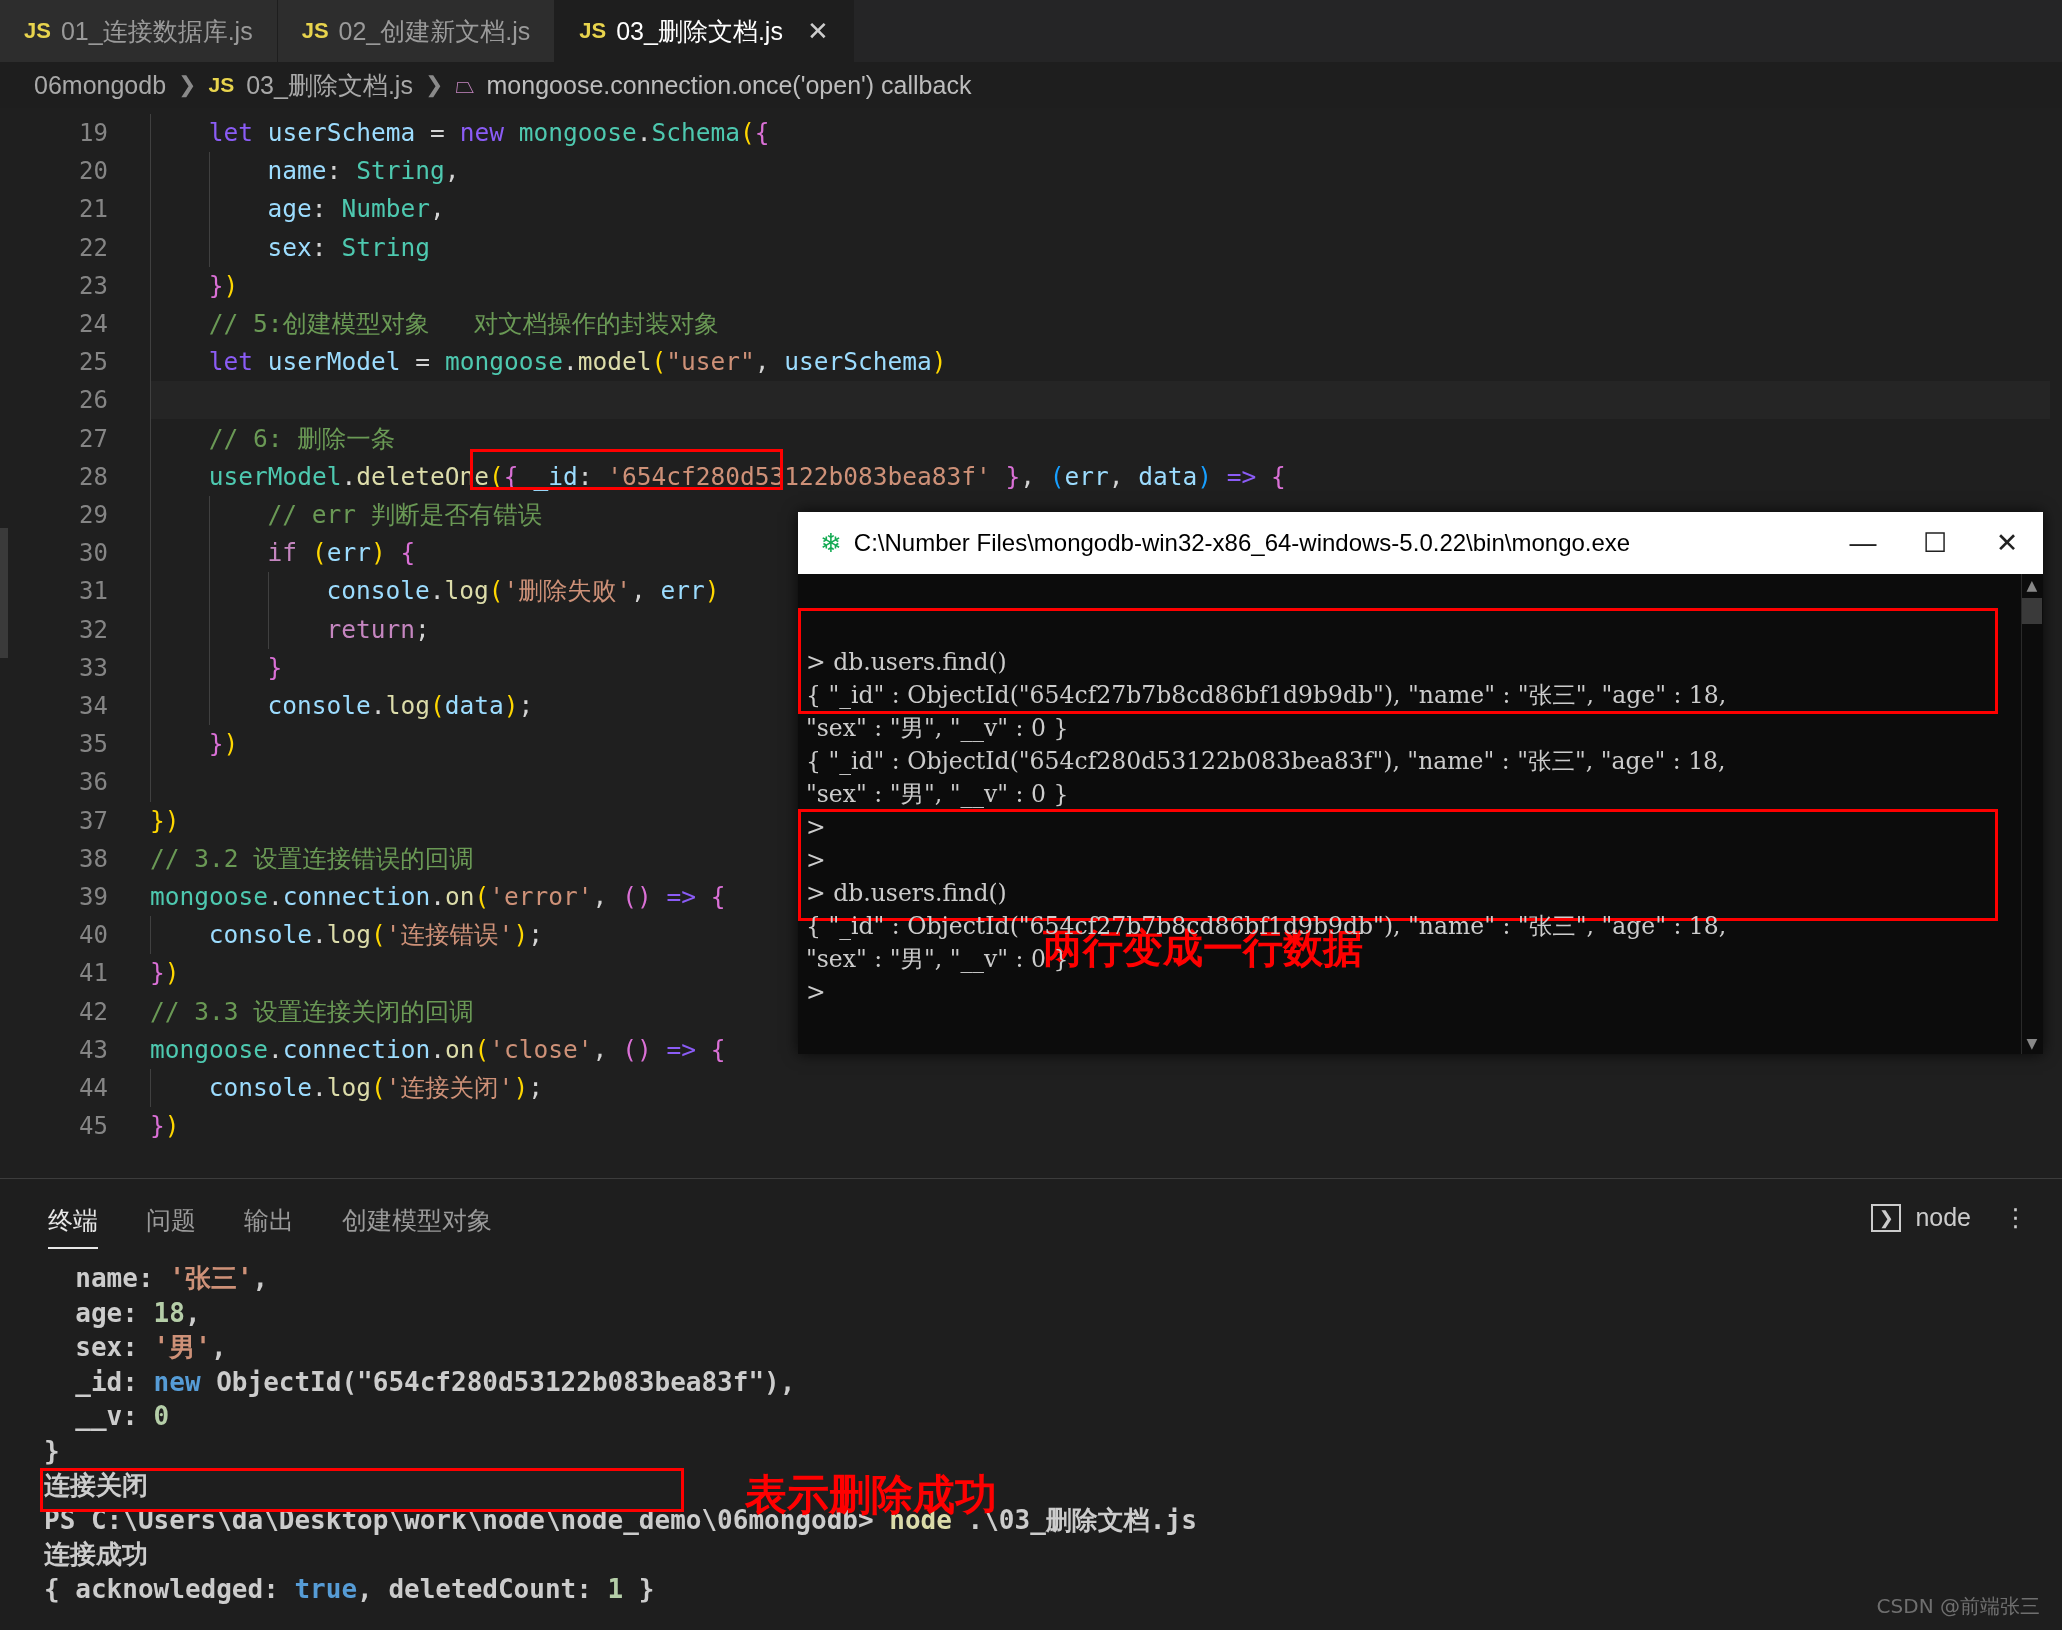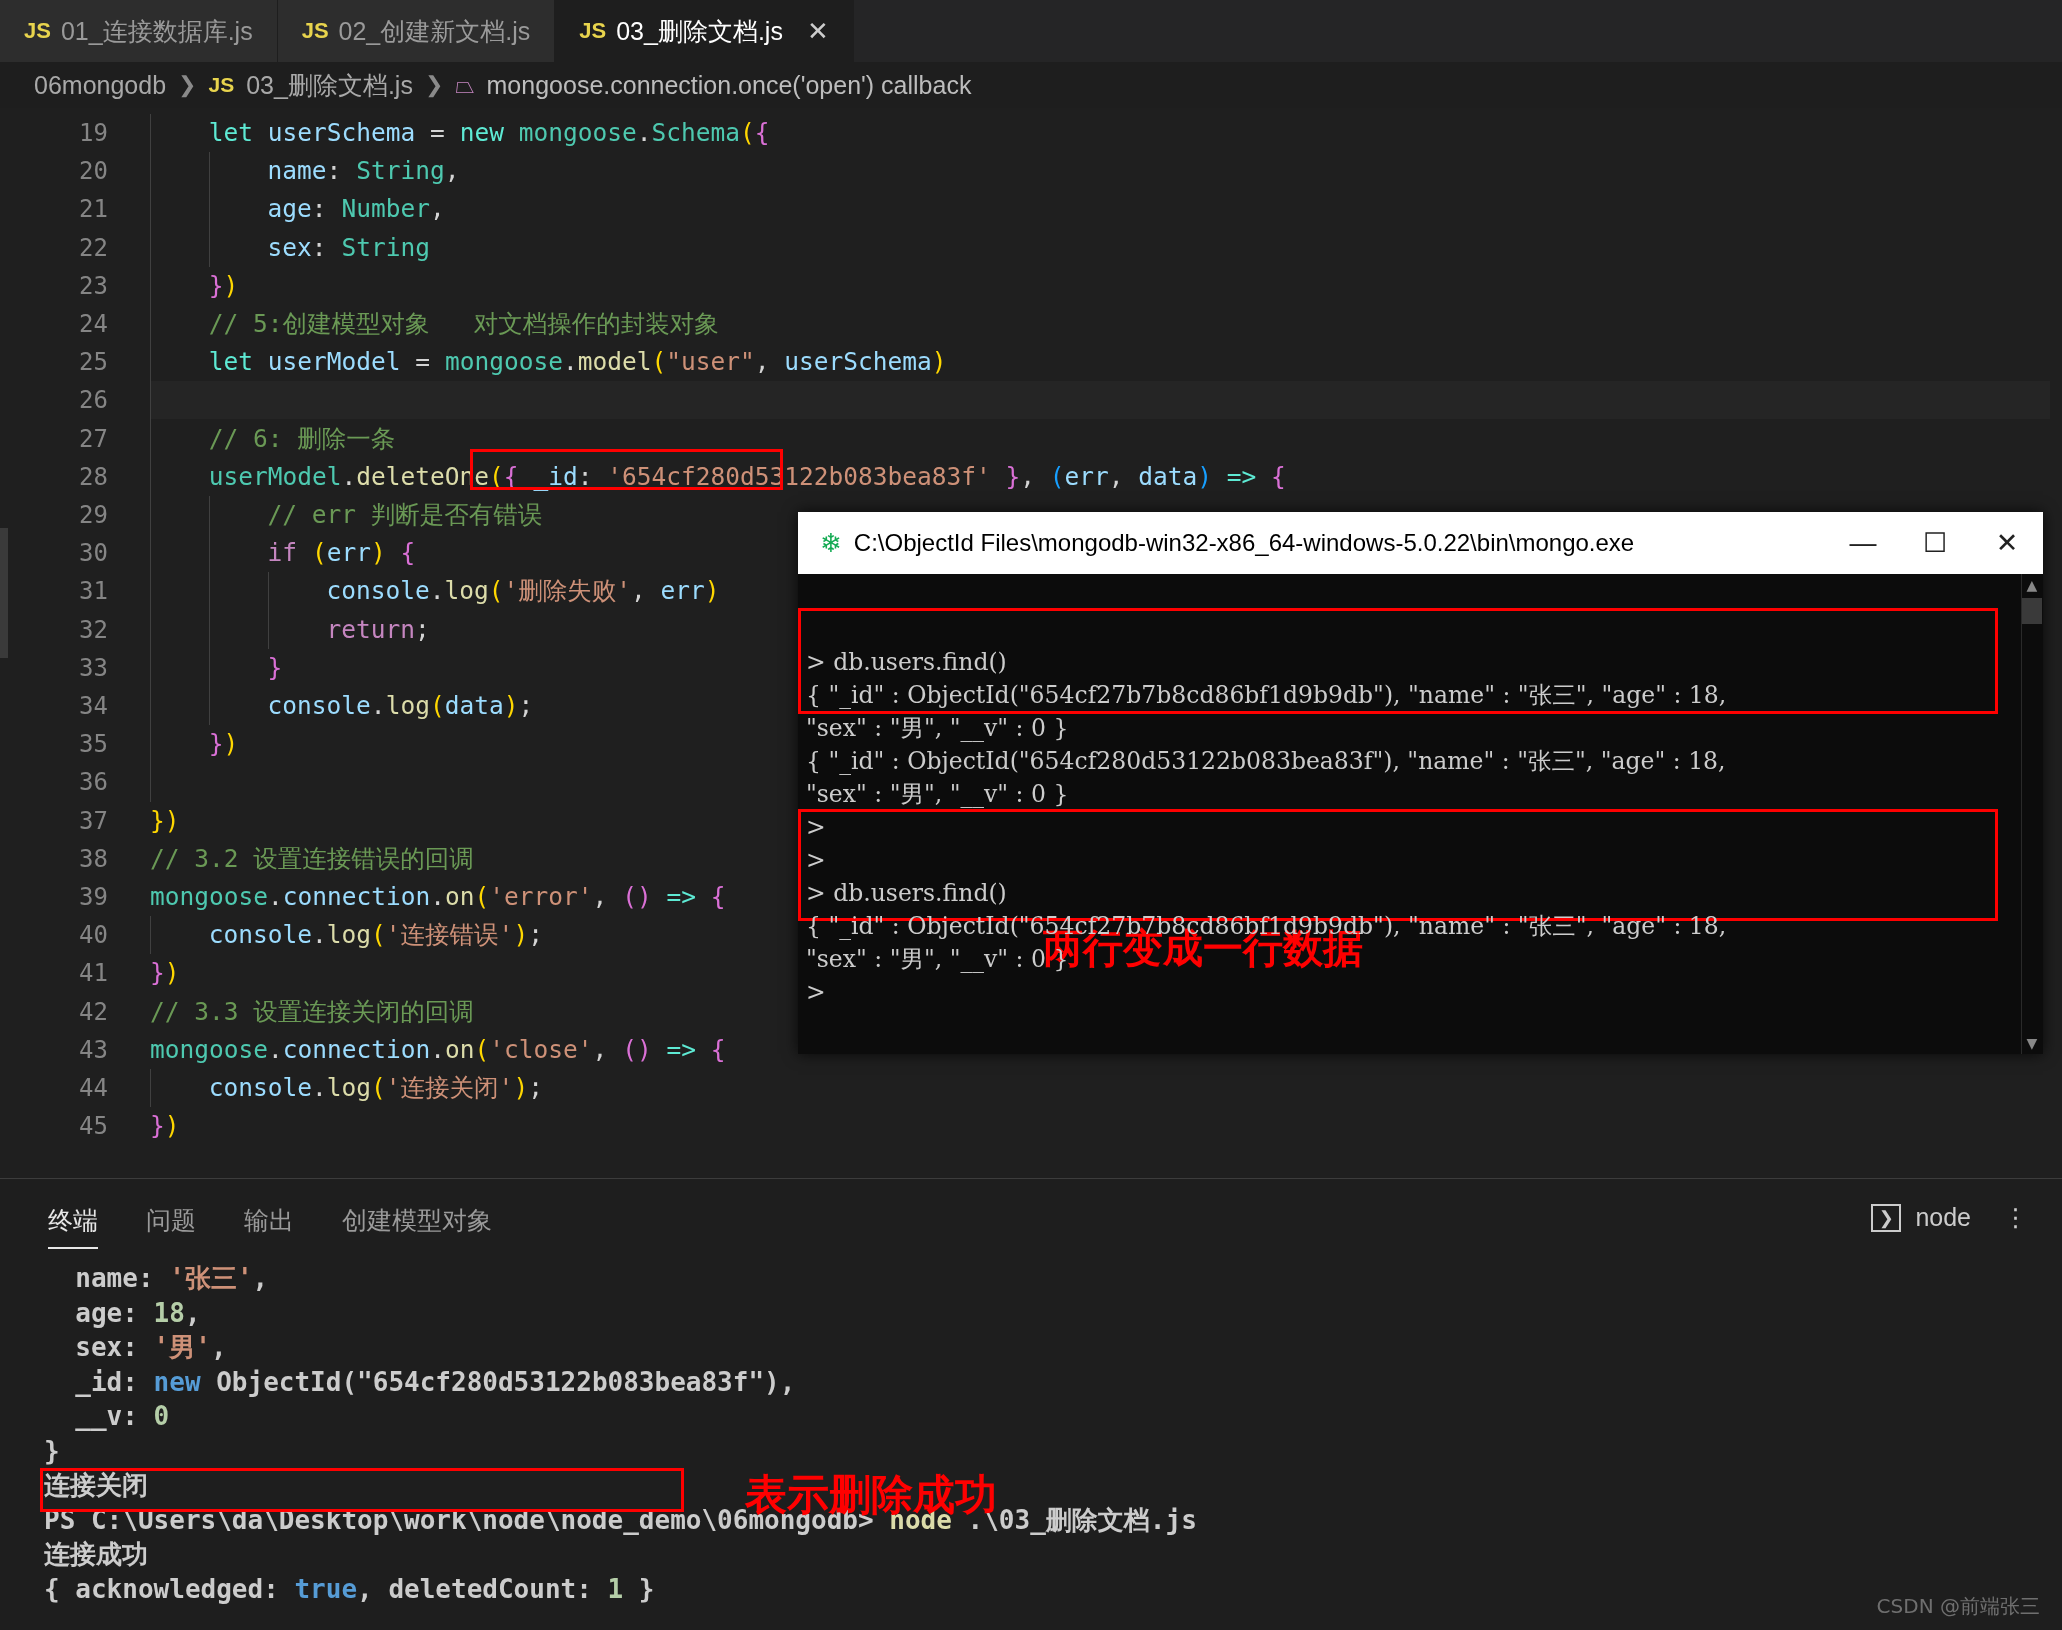--- a/index.html
+++ b/index.html
@@ -52,21 +52,21 @@
   .ln {
     position:absolute; left:0; width:108px; text-align:right;
     color:#858585; font-family:"DejaVu Sans Mono",monospace;
     font-size:24px; line-height:38.2px;
   }
   .lntext { position:absolute; left:150px; line-height:38.2px; }
   .guide { position:absolute; width:1px; background:#404040; }
   .emptyhl { position:absolute; left:150px; height:38px; background:#252525; }
 
   
-  .t-key     { color:#5eead4;margin-top:44px; }
+  .t-key     { color:#8b5cf6;margin-top:44px; }
   .t-key2    { color:#c586c0; }
   .t-var     { color:#9cdcfe; }
   .t-fn      { color:#dcdcaa; }
   .t-class   { color:#4ec9b0; }
   .t-str     { color:#ce9178; }
   .t-com     { color:#6a9955; }
   .t-plain   { color:#d4d4d4; }
   .t-op      { color:#d4d4d4; }
   .t-paren1  { color:#ffd700; }
   .t-paren2  { color:#da70d6; }
@@ -173,21 +173,21 @@
   <div class="editor">
     <div class="editor-scroll-left"></div>
     <div class="code" id="code"><div class="ln" style="top: 6px;">19</div><div class="lntext" style="top: 6px; left: 208.8px;"><span class="t-key">let</span><span class="t-plain"> </span><span class="t-var">userSchema</span><span class="t-plain"> </span><span class="t-op">=</span><span class="t-plain"> </span><span class="t-key">new</span><span class="t-plain"> </span><span class="t-class">mongoose</span><span class="t-plain">.</span><span class="t-class">Schema</span><span class="t-paren1">(</span><span class="t-paren2">{</span></div><div class="guide" style="left: 150px; top: 6px; height: 38.2px;"></div><div class="ln" style="top: 44.2px;">20</div><div class="lntext" style="top: 44.2px; left: 267.6px;"><span class="t-var">name</span><span class="t-plain">: </span><span class="t-class">String</span><span class="t-plain">,</span></div><div class="guide" style="left: 150px; top: 44.2px; height: 38.2px;"></div><div class="guide" style="left: 208.8px; top: 44.2px; height: 38.2px;"></div><div class="ln" style="top: 82.4px;">21</div><div class="lntext" style="top: 82.4px; left: 267.6px;"><span class="t-var">age</span><span class="t-plain">: </span><span class="t-class">Number</span><span class="t-plain">,</span></div><div class="guide" style="left: 150px; top: 82.4px; height: 38.2px;"></div><div class="guide" style="left: 208.8px; top: 82.4px; height: 38.2px;"></div><div class="ln" style="top: 120.6px;">22</div><div class="lntext" style="top: 120.6px; left: 267.6px;"><span class="t-var">sex</span><span class="t-plain">: </span><span class="t-class">String</span></div><div class="guide" style="left: 150px; top: 120.6px; height: 38.2px;"></div><div class="guide" style="left: 208.8px; top: 120.6px; height: 38.2px;"></div><div class="ln" style="top: 158.8px;">23</div><div class="lntext" style="top: 158.8px; left: 208.8px;"><span class="t-paren2">}</span><span class="t-paren1">)</span></div><div class="guide" style="left: 150px; top: 158.8px; height: 38.2px;"></div><div class="ln" style="top: 197px;">24</div><div class="lntext" style="top: 197px; left: 208.8px;"><span class="t-com">// 5:创建模型对象   对文档操作的封装对象</span></div><div class="guide" style="left: 150px; top: 197px; height: 38.2px;"></div><div class="ln" style="top: 235.2px;">25</div><div class="lntext" style="top: 235.2px; left: 208.8px;"><span class="t-key">let</span><span class="t-plain"> </span><span class="t-var">userModel</span><span class="t-plain"> </span><span class="t-op">=</span><span class="t-plain"> </span><span class="t-class">mongoose</span><span class="t-plain">.</span><span class="t-fn">model</span><span class="t-paren1">(</span><span class="t-str">"user"</span><span class="t-plain">, </span><span class="t-var">userSchema</span><span class="t-paren1">)</span></div><div class="guide" style="left: 150px; top: 235.2px; height: 38.2px;"></div><div class="ln" style="top: 273.4px;">26</div><div class="emptyhl" style="top: 273.4px; width: 1900px;"></div><div class="lntext" style="top: 273.4px; left: 208.8px;"></div><div class="guide" style="left: 150px; top: 273.4px; height: 38.2px;"></div><div class="ln" style="top: 311.6px;">27</div><div class="lntext" style="top: 311.6px; left: 208.8px;"><span class="t-com">// 6: 删除一条</span></div><div class="guide" style="left: 150px; top: 311.6px; height: 38.2px;"></div><div class="ln" style="top: 349.8px;">28</div><div class="lntext" style="top: 349.8px; left: 208.8px;"><span class="t-class">userModel</span><span class="t-plain">.</span><span class="t-fn">deleteOne</span><span class="t-paren1">(</span><span class="t-paren2">{</span><span class="t-plain"> </span><span class="t-var">_id</span><span class="t-plain">: </span><span class="t-str">'654cf280d53122b083bea83f'</span><span class="t-plain"> </span><span class="t-paren2">}</span><span class="t-plain">, </span><span class="t-paren3">(</span><span class="t-var">err</span><span class="t-plain">, </span><span class="t-var">data</span><span class="t-paren3">)</span><span class="t-plain"> </span><span class="t-key">=&gt;</span><span class="t-plain"> </span><span class="t-paren2">{</span></div><div class="guide" style="left: 150px; top: 349.8px; height: 38.2px;"></div><div class="ln" style="top: 388px;">29</div><div class="lntext" style="top: 388px; left: 267.6px;"><span class="t-com">// err 判断是否有错误</span></div><div class="guide" style="left: 150px; top: 388px; height: 38.2px;"></div><div class="guide" style="left: 208.8px; top: 388px; height: 38.2px;"></div><div class="ln" style="top: 426.2px;">30</div><div class="lntext" style="top: 426.2px; left: 267.6px;"><span class="t-key2">if</span><span class="t-plain"> </span><span class="t-paren1">(</span><span class="t-var">err</span><span class="t-paren1">)</span><span class="t-plain"> </span><span class="t-paren2">{</span></div><div class="guide" style="left: 150px; top: 426.2px; height: 38.2px;"></div><div class="guide" style="left: 208.8px; top: 426.2px; height: 38.2px;"></div><div class="ln" style="top: 464.4px;">31</div><div class="lntext" style="top: 464.4px; left: 326.4px;"><span class="t-var">console</span><span class="t-plain">.</span><span class="t-fn">log</span><span class="t-paren1">(</span><span class="t-str">'删除失败'</span><span class="t-plain">, </span><span class="t-var">err</span><span class="t-paren1">)</span></div><div class="guide" style="left: 150px; top: 464.4px; height: 38.2px;"></div><div class="guide" style="left: 208.8px; top: 464.4px; height: 38.2px;"></div><div class="guide" style="left: 267.6px; top: 464.4px; height: 38.2px;"></div><div class="ln" style="top: 502.6px;">32</div><div class="lntext" style="top: 502.6px; left: 326.4px;"><span class="t-key2">return</span><span class="t-plain">;</span></div><div class="guide" style="left: 150px; top: 502.6px; height: 38.2px;"></div><div class="guide" style="left: 208.8px; top: 502.6px; height: 38.2px;"></div><div class="guide" style="left: 267.6px; top: 502.6px; height: 38.2px;"></div><div class="ln" style="top: 540.8px;">33</div><div class="lntext" style="top: 540.8px; left: 267.6px;"><span class="t-paren2">}</span></div><div class="guide" style="left: 150px; top: 540.8px; height: 38.2px;"></div><div class="guide" style="left: 208.8px; top: 540.8px; height: 38.2px;"></div><div class="ln" style="top: 579px;">34</div><div class="lntext" style="top: 579px; left: 267.6px;"><span class="t-var">console</span><span class="t-plain">.</span><span class="t-fn">log</span><span class="t-paren1">(</span><span class="t-var">data</span><span class="t-paren1">)</span><span class="t-plain">;</span></div><div class="guide" style="left: 150px; top: 579px; height: 38.2px;"></div><div class="guide" style="left: 208.8px; top: 579px; height: 38.2px;"></div><div class="ln" style="top: 617.2px;">35</div><div class="lntext" style="top: 617.2px; left: 208.8px;"><span class="t-paren2">}</span><span class="t-paren1">)</span></div><div class="guide" style="left: 150px; top: 617.2px; height: 38.2px;"></div><div class="ln" style="top: 655.4px;">36</div><div class="lntext" style="top: 655.4px; left: 208.8px;"></div><div class="guide" style="left: 150px; top: 655.4px; height: 38.2px;"></div><div class="ln" style="top: 693.6px;">37</div><div class="lntext" style="top: 693.6px; left: 150px;"><span class="t-paren1">}</span><span class="t-paren1">)</span></div><div class="ln" style="top: 731.8px;">38</div><div class="lntext" style="top: 731.8px; left: 150px;"><span class="t-com">// 3.2 设置连接错误的回调</span></div><div class="ln" style="top: 770px;">39</div><div class="lntext" style="top: 770px; left: 150px;"><span class="t-class">mongoose</span><span class="t-plain">.</span><span class="t-var">connection</span><span class="t-plain">.</span><span class="t-fn">on</span><span class="t-paren1">(</span><span class="t-str">'error'</span><span class="t-plain">, </span><span class="t-paren2">(</span><span class="t-paren2">)</span><span class="t-plain"> </span><span class="t-key">=&gt;</span><span class="t-plain"> </span><span class="t-paren2">{</span></div><div class="ln" style="top: 808.2px;">40</div><div class="lntext" style="top: 808.2px; left: 208.8px;"><span class="t-var">console</span><span class="t-plain">.</span><span class="t-fn">log</span><span class="t-paren1">(</span><span class="t-str">'连接错误'</span><span class="t-paren1">)</span><span class="t-plain">;</span></div><div class="guide" style="left: 150px; top: 808.2px; height: 38.2px;"></div><div class="ln" style="top: 846.4px;">41</div><div class="lntext" style="top: 846.4px; left: 150px;"><span class="t-paren2">}</span><span class="t-paren1">)</span></div><div class="ln" style="top: 884.6px;">42</div><div class="lntext" style="top: 884.6px; left: 150px;"><span class="t-com">// 3.3 设置连接关闭的回调</span></div><div class="ln" style="top: 922.8px;">43</div><div class="lntext" style="top: 922.8px; left: 150px;"><span class="t-class">mongoose</span><span class="t-plain">.</span><span class="t-var">connection</span><span class="t-plain">.</span><span class="t-fn">on</span><span class="t-paren1">(</span><span class="t-str">'close'</span><span class="t-plain">, </span><span class="t-paren2">(</span><span class="t-paren2">)</span><span class="t-plain"> </span><span class="t-key">=&gt;</span><span class="t-plain"> </span><span class="t-paren2">{</span></div><div class="ln" style="top: 961px;">44</div><div class="lntext" style="top: 961px; left: 208.8px;"><span class="t-var">console</span><span class="t-plain">.</span><span class="t-fn">log</span><span class="t-paren1">(</span><span class="t-str">'连接关闭'</span><span class="t-paren1">)</span><span class="t-plain">;</span></div><div class="guide" style="left: 150px; top: 961px; height: 38.2px;"></div><div class="ln" style="top: 999.2px;">45</div><div class="lntext" style="top: 999.2px; left: 150px;"><span class="t-paren2">}</span><span class="t-paren1">)</span></div></div>
 
     <div class="redbox" style="left:470px; top:341px; width:313px; height:41px;"></div>
   </div>
 
   <div class="mongowin">
     <div class="mongo-title">
       <span class="leaf">❄</span>
-      <span>C:\ObjectId Files\mongodb-win32-x86_64-windows-5.0.22\bin\mongo.exe</span>
+      <span>C:\Number Files\mongodb-win32-x86_64-windows-5.0.22\bin\mongo.exe</span>
       <div class="mongo-ctrls">
         <div>—</div>
         <div>☐</div>
         <div>✕</div>
       </div>
     </div>
     <div class="mongo-body">
       <div id="mongolines" style="position:relative; z-index:1;"><div>&gt; db.users.find()</div><div>{ "_id" : ObjectId("654cf27b7b8cd86bf1d9b9db"), "name" : "张三", "age" : 18,</div><div>"sex" : "男", "__v" : 0 }</div><div>{ "_id" : ObjectId("654cf280d53122b083bea83f"), "name" : "张三", "age" : 18,</div><div>"sex" : "男", "__v" : 0 }</div><div>&gt;</div><div>&gt;</div><div>&gt; db.users.find()</div><div>{ "_id" : ObjectId("654cf27b7b8cd86bf1d9b9db"), "name" : "张三", "age" : 18,</div><div>"sex" : "男", "__v" : 0 }</div><div>&gt;</div></div>
 
       

